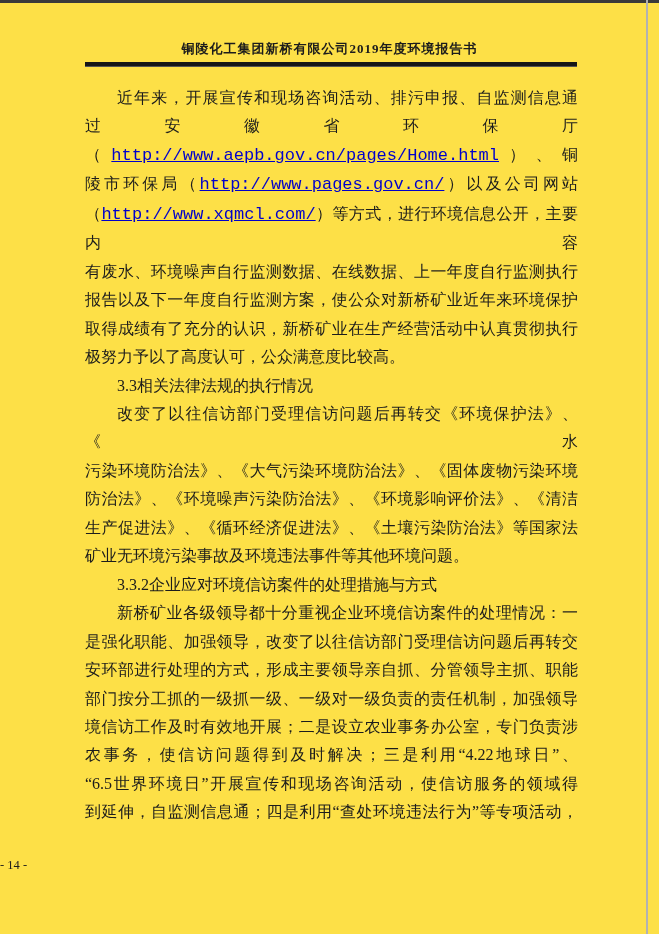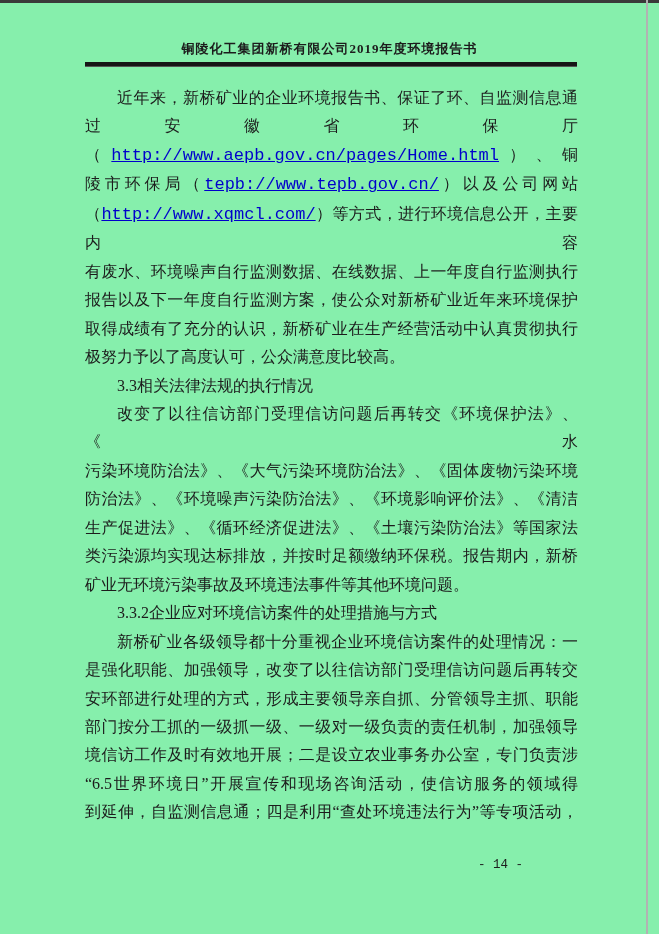--- a/index.html
+++ b/index.html
@@ -6,21 +6,21 @@
   body {
     width: 659px; height: 934px;
     background: #ffffff;
     font-family: "Liberation Serif", "DejaVu Serif", serif;
     color: #1c1c1c;
     overflow: hidden;
   }
   .page {
     position: relative;
     width: 659px; height: 934px;
-    background: #86efac;
+    background: #fde047;
     overflow: hidden;
   }
   
   .top-edge {
     position: absolute; top: 0; left: 0;
     width: 659px; height: 3px;
     background: #3a3a3a;
   }
   .right-edge {
     position: absolute; top: 0; left: 646px;
@@ -62,67 +62,66 @@
     font-family: "Liberation Mono", "DejaVu Sans Mono", monospace;
     font-size: 17px;
     color: #0000cc;
     text-decoration: underline;
     cursor: pointer;
   }
   .footer {
     position: absolute;
     top: 858px; left: 0;
     width: 523px;
-    text-align: right;
+    text-align: left;
     font-size: 12.5px;
     color: #1c1c1c;
-    font-family: Liberation Mono, monospace;
   }
 </style>
 </head>
 <body>
 
 <div class="page">
   <div class="top-edge"></div>
   <div class="right-edge"></div>
 
   <div class="header-title">铜陵化工集团新桥有限公司2019年度环境报告书</div>
   <div class="header-rule"></div>
 
   <div class="doc-body" id="doc-body">
       <div class="block paragraph">
-        <div class="line j ind"><span>近年来，新桥矿业的企业环境报告书、保证了环、自监测信息通</span></div>
+        <div class="line j ind"><span>近年来，开展宣传和现场咨询活动、排污申报、自监测信息通</span></div>
         <div class="line j"><span>过安徽省环保厅（</span><a class="url">http://www.aepb.gov.cn/pages/Home.html</a><span>）、铜</span></div>
-        <div class="line j"><span>陵市环保局（</span><a class="url">tepb://www.tepb.gov.cn/</a><span>）以及公司网站</span></div>
+        <div class="line j"><span>陵市环保局（</span><a class="url">http://www.pages.gov.cn/</a><span>）以及公司网站</span></div>
         <div class="line j"><span>（</span><a class="url">http://www.xqmcl.com/</a><span>）等方式，进行环境信息公开，主要内容</span></div>
         <div class="line j"><span>有废水、环境噪声自行监测数据、在线数据、上一年度自行监测执行</span></div>
         <div class="line j"><span>报告以及下一年度自行监测方案，使公众对新桥矿业近年来环境保护</span></div>
         <div class="line j"><span>取得成绩有了充分的认识，新桥矿业在生产经营活动中认真贯彻执行</span></div>
         <div class="line"><span>极努力予以了高度认可，公众满意度比较高。</span></div>
       </div>
       <div class="block heading">
         <div class="line ind"><span>3.3相关法律法规的执行情况</span></div>
       </div>
       <div class="block paragraph">
         <div class="line j ind"><span>改变了以往信访部门受理信访问题后再转交《环境保护法》、《水</span></div>
         <div class="line j"><span>污染环境防治法》、《大气污染环境防治法》、《固体废物污染环境</span></div>
         <div class="line j"><span>防治法》、《环境噪声污染防治法》、《环境影响评价法》、《清洁</span></div>
         <div class="line j"><span>生产促进法》、《循环经济促进法》、《土壤污染防治法》等国家法</span></div>
-        <div class="line j"><span>类污染源均实现达标排放，并按时足额缴纳环保税。报告期内，新桥</span></div>
         <div class="line"><span>矿业无环境污染事故及环境违法事件等其他环境问题。</span></div>
       </div>
       <div class="block heading">
         <div class="line ind"><span>3.3.2企业应对环境信访案件的处理措施与方式</span></div>
       </div>
       <div class="block paragraph">
         <div class="line j ind"><span>新桥矿业各级领导都十分重视企业环境信访案件的处理情况：一</span></div>
         <div class="line j"><span>是强化职能、加强领导，改变了以往信访部门受理信访问题后再转交</span></div>
         <div class="line j"><span>安环部进行处理的方式，形成主要领导亲自抓、分管领导主抓、职能</span></div>
         <div class="line j"><span>部门按分工抓的一级抓一级、一级对一级负责的责任机制，加强领导</span></div>
         <div class="line j"><span>境信访工作及时有效地开展；二是设立农业事务办公室，专门负责涉</span></div>
+        <div class="line j"><span>农事务，使信访问题得到及时解决；三是利用“4.22地球日”、</span></div>
         <div class="line j"><span>“6.5世界环境日”开展宣传和现场咨询活动，使信访服务的领域得</span></div>
         <div class="line j"><span>到延伸，自监测信息通；四是利用“查处环境违法行为”等专项活动，</span></div>
       </div>
     </div>
 
   <div class="footer">
     <span>- 14 -</span>
   </div>
 </div>
 

